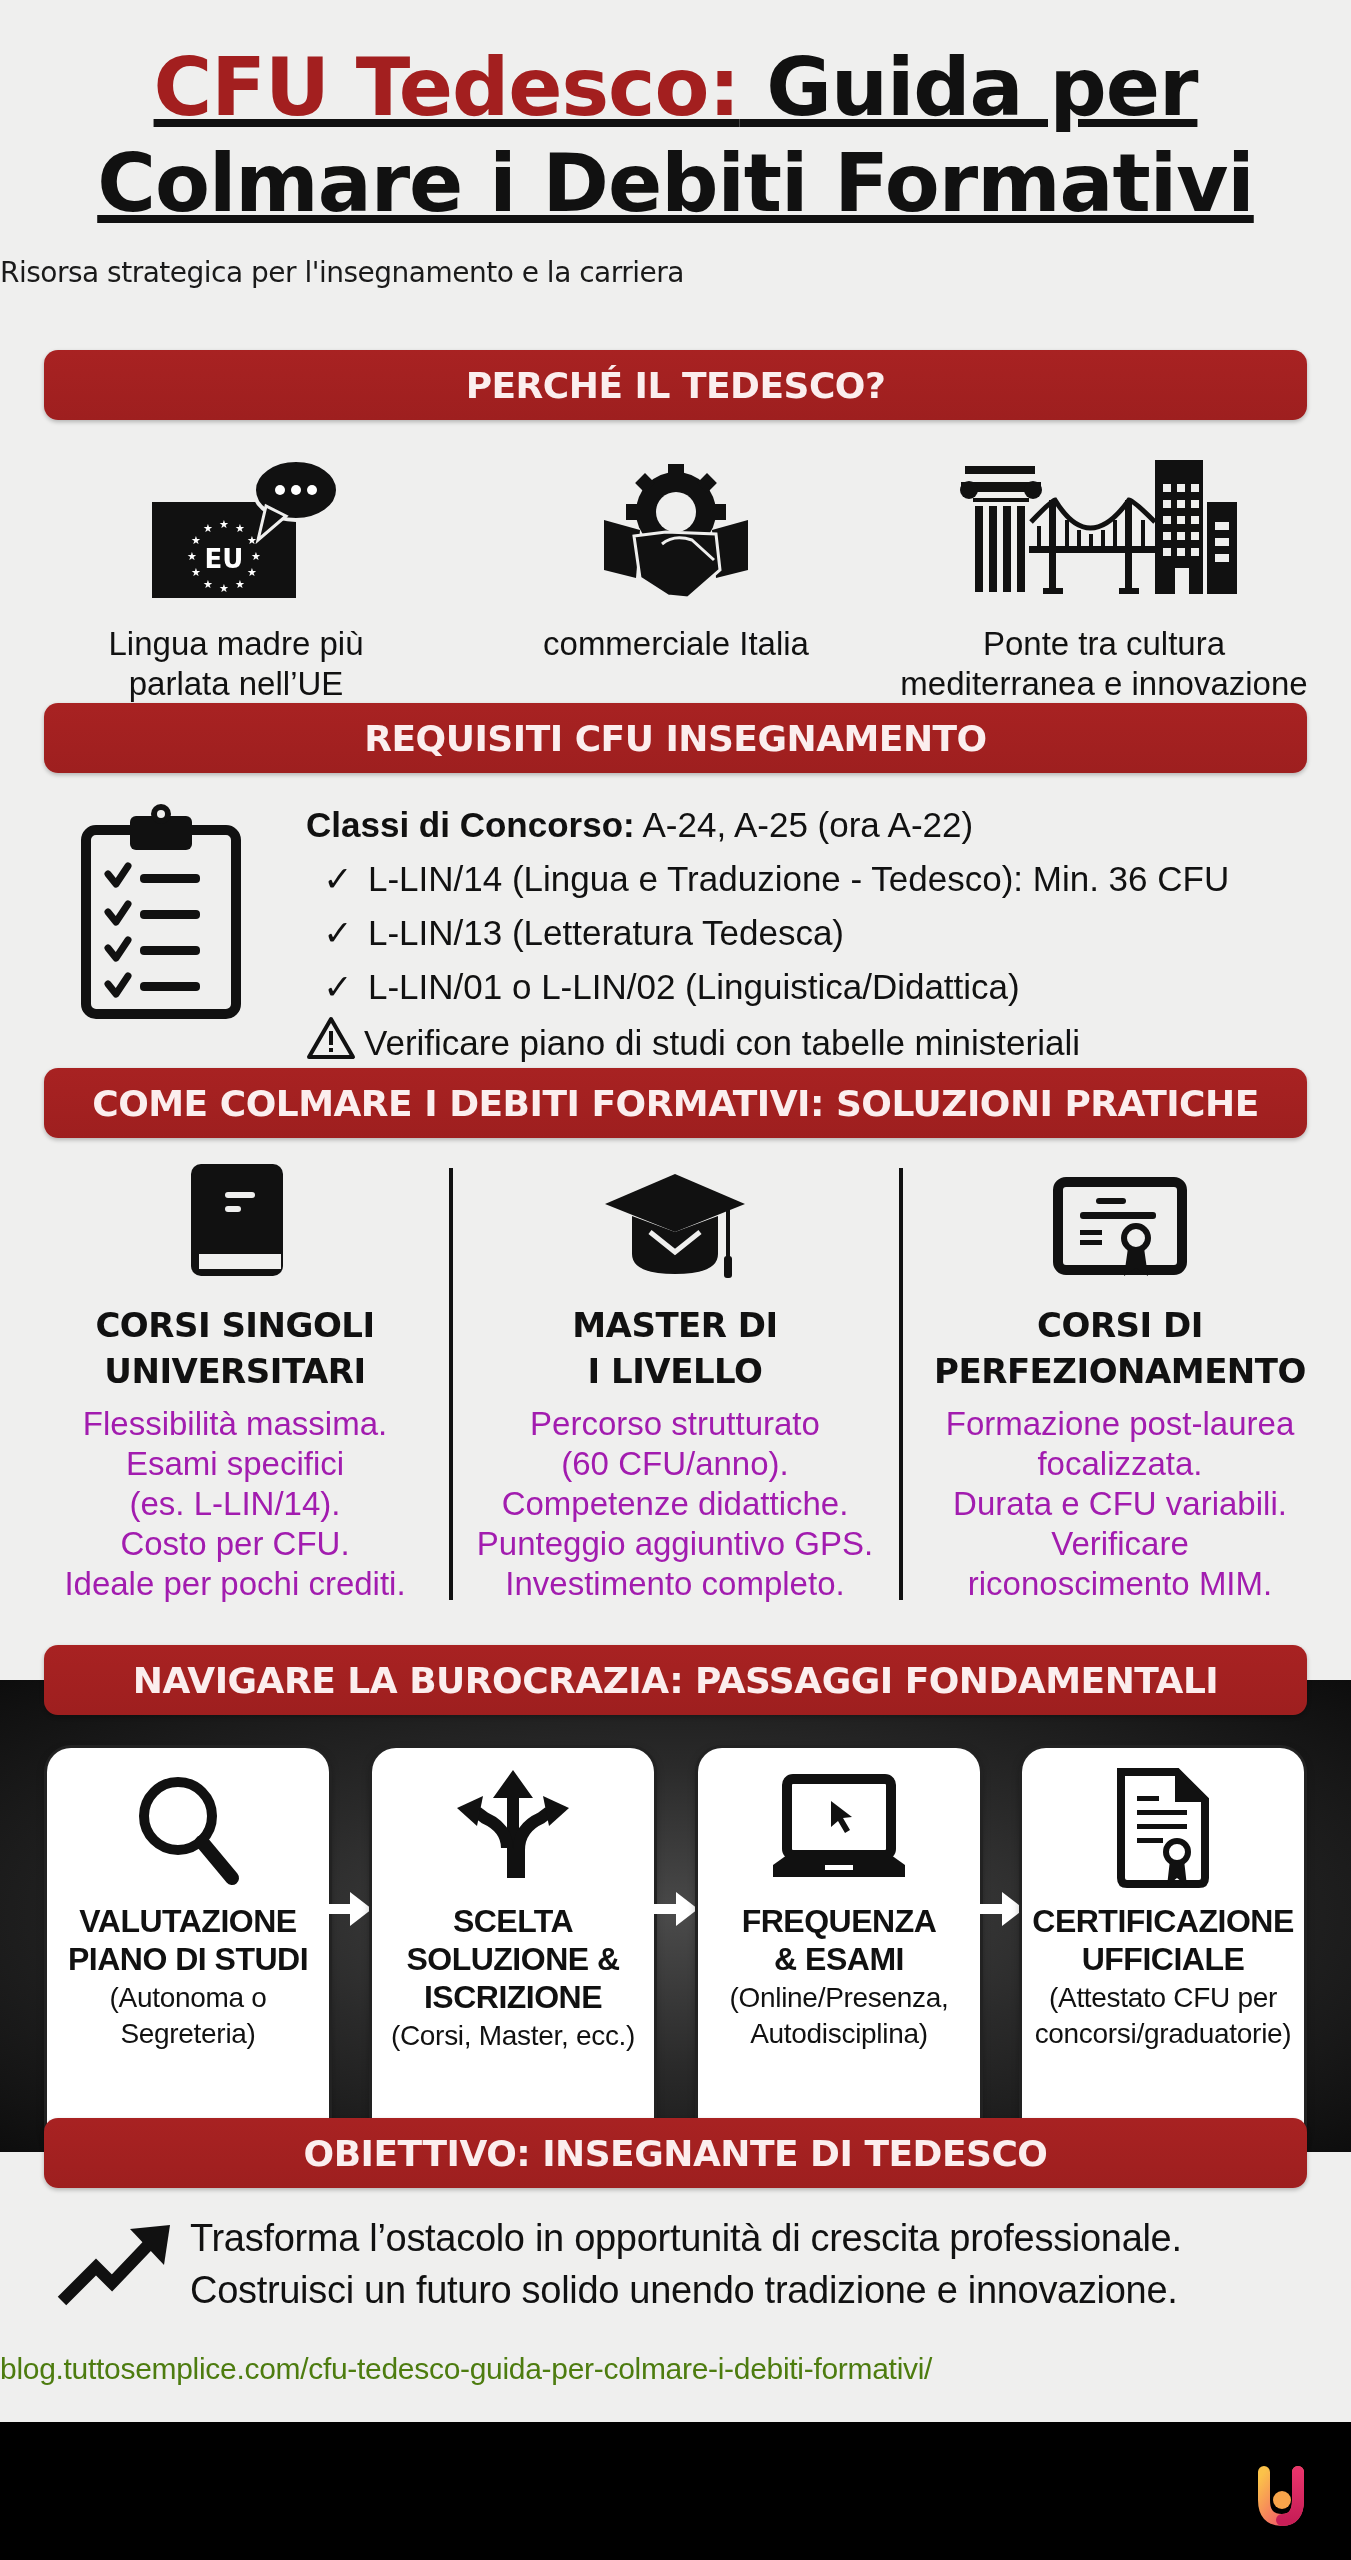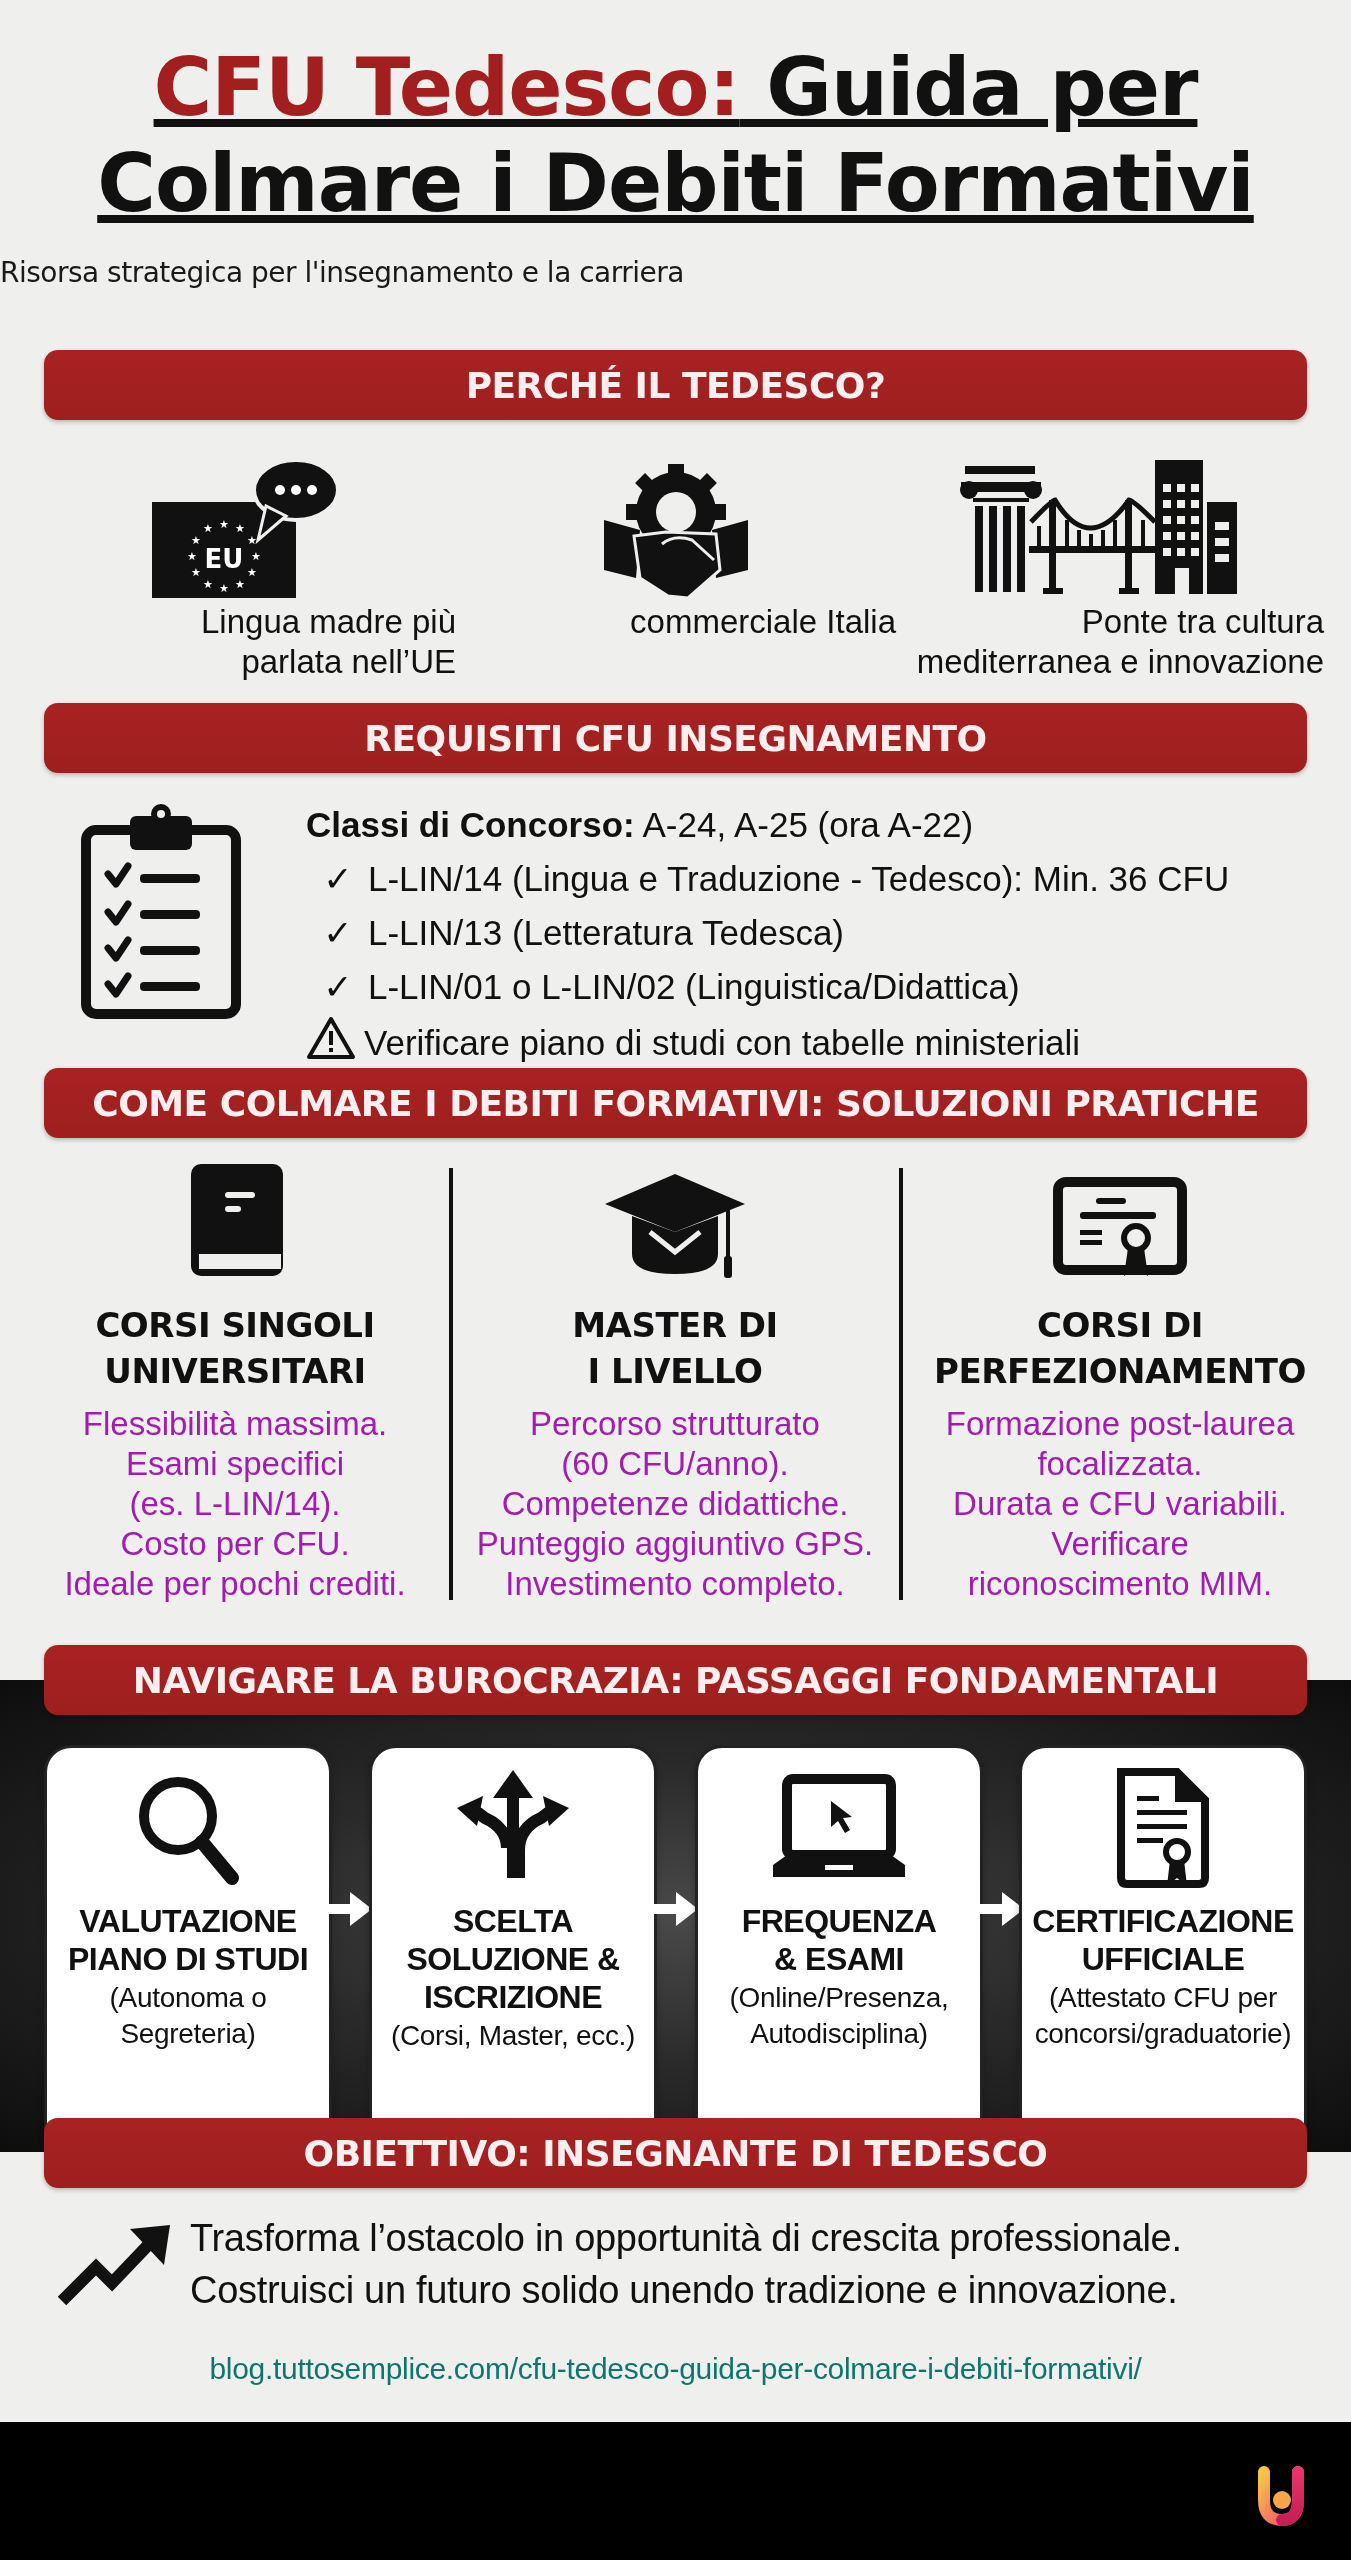--- a/index.html
+++ b/index.html
@@ -15,21 +15,21 @@
     .banner { position: absolute; left: 44px; width: 1263px; height: 70px; border-radius: 14px;
       background: linear-gradient(180deg, #a82222 0%, #9e1f1f 100%);
       box-shadow: 0 2px 4px rgba(0,0,0,0.25);
       display: flex; align-items: center; justify-content: center;
       color: #fbeeee; font-family: "DejaVu Sans", sans-serif; font-weight: bold; font-size: 36px; letter-spacing: -0.5px; }
 
     
     .why { position: absolute; top: 440px; left: 0; width: 1351px; height: 240px; }
     .why-item { position: absolute; top: 0; width: 440px; text-align: center; }
     .why-item .ico { height: 160px; display: flex; align-items: flex-end; justify-content: center; }
-    .why-item .lbl { margin-top: 2px; font-size: 33px; line-height: 40px; color: #111; text-align: right; }
+    .why-item .lbl { margin-top: 24px; font-size: 33px; line-height: 40px; color: #111; }
 
     
     .req-icon { position: absolute; left: 80px; top: 800px; }
     .req { position: absolute; left: 306px; top: 798px; width: 1020px; font-size: 35px; color: #111; }
     .req .line { height: 54px; line-height: 54px; white-space: nowrap; }
     .req .strong { font-weight: bold; }
     .req .check { display: inline-block; width: 40px; text-align: center; margin-left: 12px; margin-right: 10px; font-weight: bold; }
     .req .warn { display: inline-block; vertical-align: middle; margin-right: 8px; }
 
     
@@ -47,21 +47,21 @@
       box-shadow: 0 0 0 3px #222, 0 4px 10px rgba(0,0,0,0.5); text-align: center; }
     .step .ico { height: 140px; display: flex; align-items: center; justify-content: center; padding-top: 20px; }
     .step h4 { margin-top: 14px; font-weight: bold; font-size: 32px; line-height: 38px; color: #111; letter-spacing: -0.5px; }
     .step .sub { margin-top: 2px; font-size: 28px; line-height: 36px; color: #111; letter-spacing: -0.3px; }
     .arrow { position: absolute; top: 1892px; width: 46px; height: 34px; }
 
     
     .goal-icon { position: absolute; left: 56px; top: 2225px; }
     .goal { position: absolute; left: 190px; top: 2212px; font-size: 38px; line-height: 52px; color: #111; letter-spacing: -0.3px; }
 
-    .url { position: absolute; left: 0; top: 2352px; width: 1351px; text-align: center; font-size: 30px; color: #0f766e; letter-spacing: -0.3px; }
+    .url { position: absolute; left: 0; top: 2352px; width: 1351px; text-align: left; font-size: 30px; color: #4d7c0f; letter-spacing: -0.3px; }
 
     .footer { position: absolute; left: 0; top: 2422px; width: 1351px; height: 138px; background: #000; }
     .logo { position: absolute; left: 1252px; top: 2464px; }
   </style>
 </head>
 <body>
 
 <div class="title">
   <div><span class="accent">CFU Tedesco:</span><span> Guida per</span></div>
   <div>Colmare i Debiti Formativi</div>

